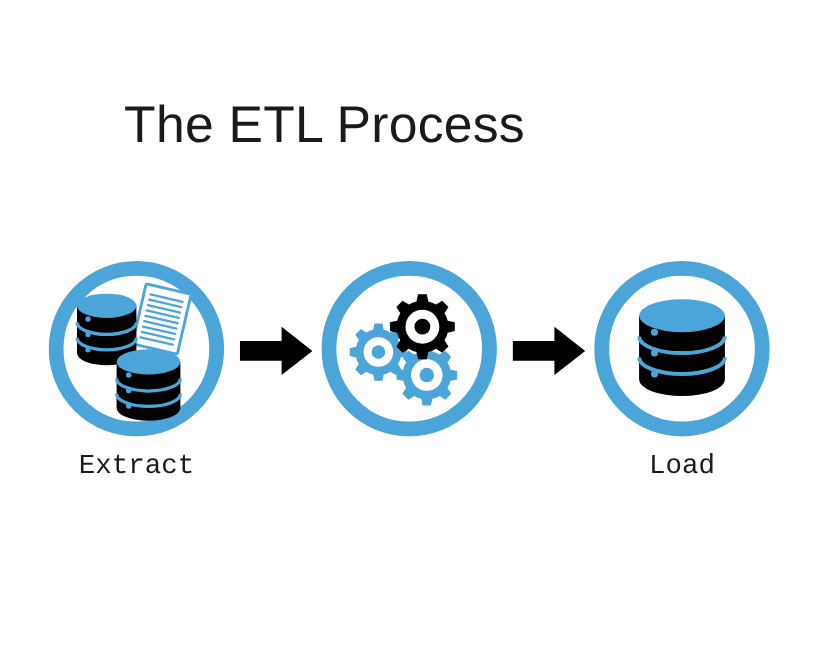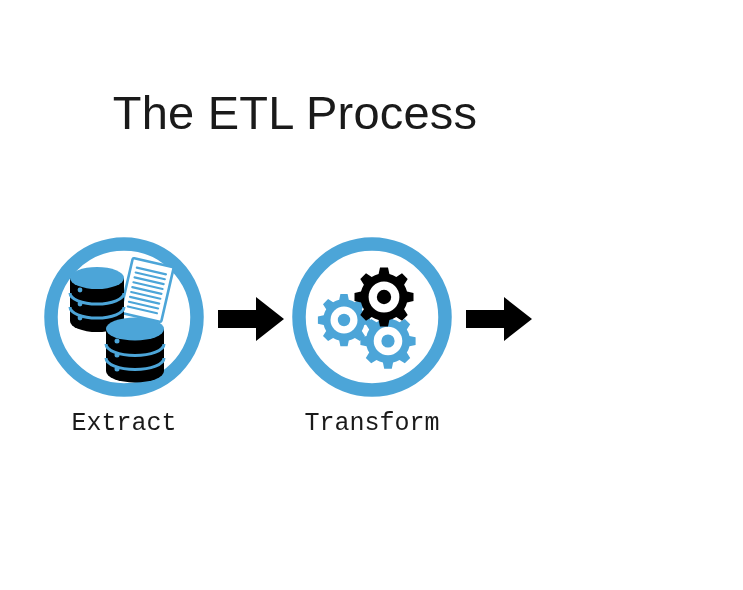--- a/index.html
+++ b/index.html
@@ -189,23 +189,40 @@
             A 23.8 23.8 0 0 1 5.4 23 L 4 29.5 L -4 29.5 L -5.4 23
             A 23.8 23.8 0 0 1 -12.3 20.1 L -18 23.7 L -23.7 18 L -20.1 12.3
             A 23.8 23.8 0 0 1 -23 5.4 L -29.5 4 L -29.5 -4 L -23 -5.4
             A 23.8 23.8 0 0 1 -20.1 -12.3 L -23.7 -18 L -18 -23.7 L -12.3 -20.1
             A 23.8 23.8 0 0 1 -5.4 -23 Z"></path>
           <circle cx="92" cy="60" r="15.4" fill="#ffffff"></circle>
           <circle cx="92" cy="60" r="7.2" fill="#000000"></circle>
         </g>
       </svg>
     </div>
-    <div class="stage-label">Transform</div>
   </div>
 
   <div class="arrow" id="arrow-2">
     <svg width="66" height="46" viewBox="0 0 66 46" xmlns="http://www.w3.org/2000/svg">
       <path d="M0 14 L38 14 L38 1 L66 23 L38 45 L38 32 L0 32 Z" fill="#000000"></path>
     </svg>
   </div>
 
+  <div class="stage" id="stage-load">
+    <div class="stage-circle">
+      <svg width="160" height="160" viewBox="0 0 160 160" xmlns="http://www.w3.org/2000/svg">
+        <circle cx="80" cy="80" r="73" fill="none" stroke="#4CA5D8" stroke-width="13.5"></circle>
+
+        <g>
+          <path d="M41 50 L41 108 A39 15 0 0 0 119 108 L119 50 Z" fill="#000000"></path>
+          <ellipse cx="80" cy="50" rx="39" ry="15" fill="#4CA5D8"></ellipse>
+          <path d="M41 69 A39 15 0 0 0 119 69" fill="none" stroke="#4CA5D8" stroke-width="3.6"></path>
+          <path d="M41 88 A39 15 0 0 0 119 88" fill="none" stroke="#4CA5D8" stroke-width="3.6"></path>
+          <circle cx="55" cy="65" r="3.2" fill="#4CA5D8"></circle>
+          <circle cx="55" cy="84" r="3.2" fill="#4CA5D8"></circle>
+          <circle cx="55" cy="103" r="3.2" fill="#4CA5D8"></circle>
+        </g>
+      </svg>
+    </div>
+    <div class="stage-label">Load</div>
+  </div>
 
 </div>
 
 </body></html>

